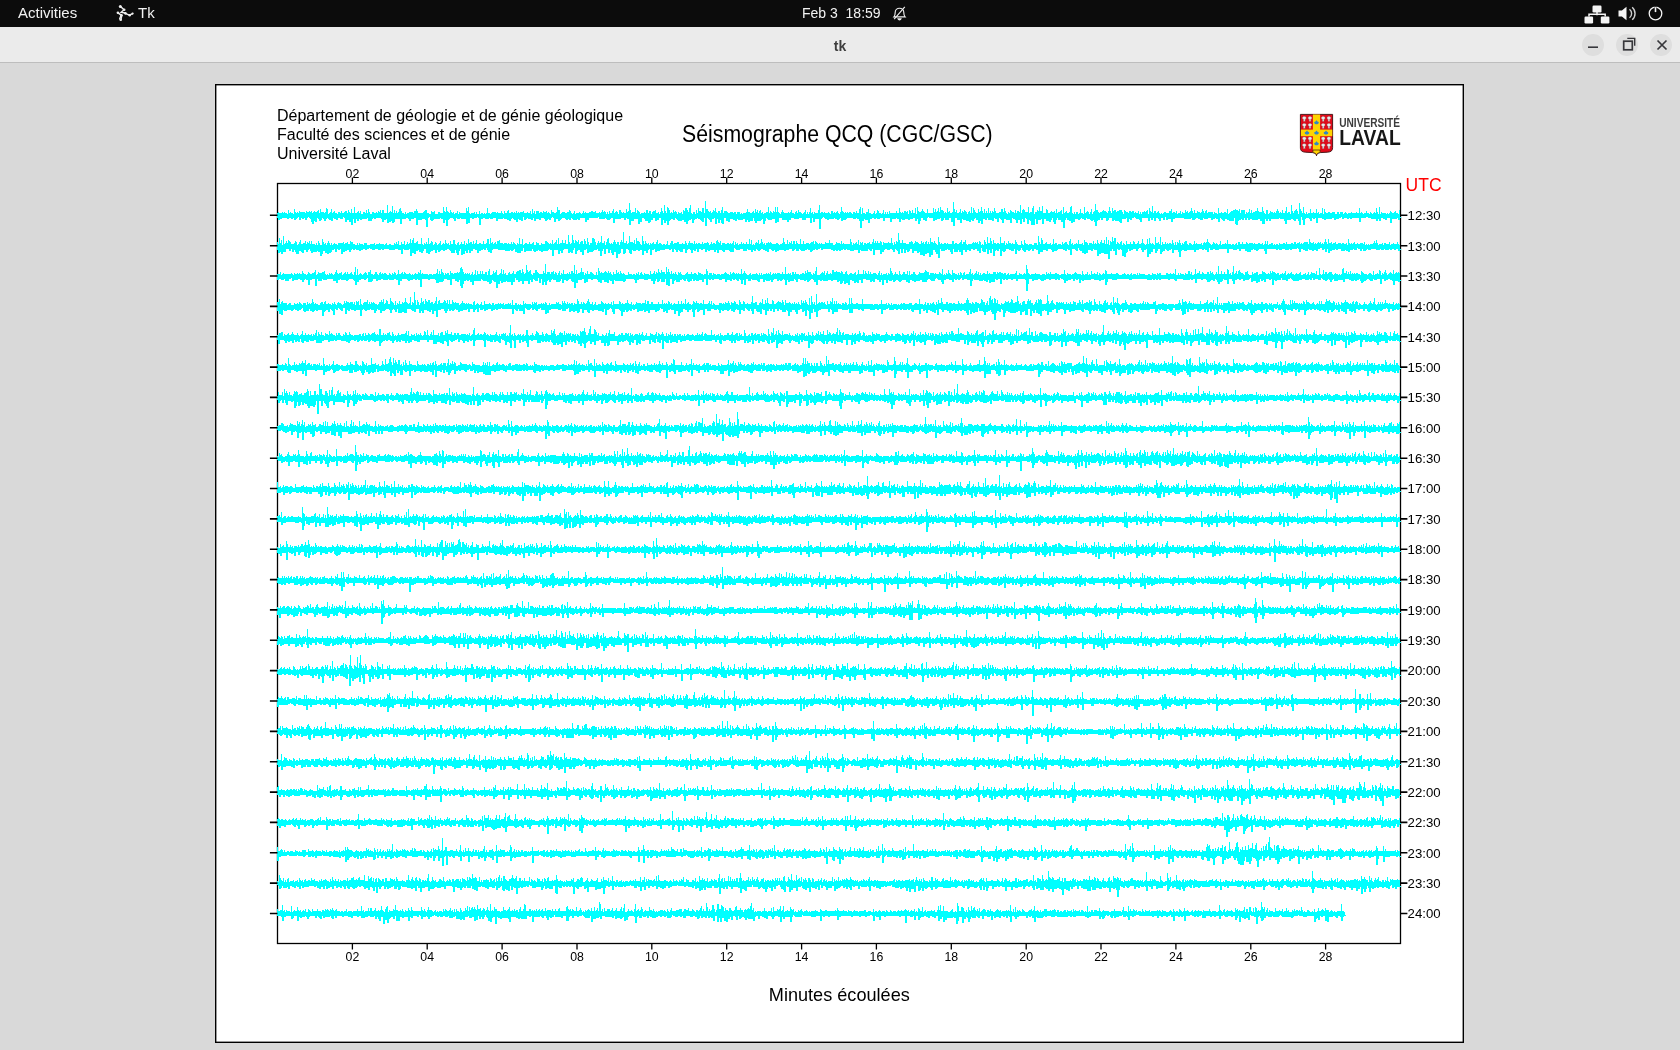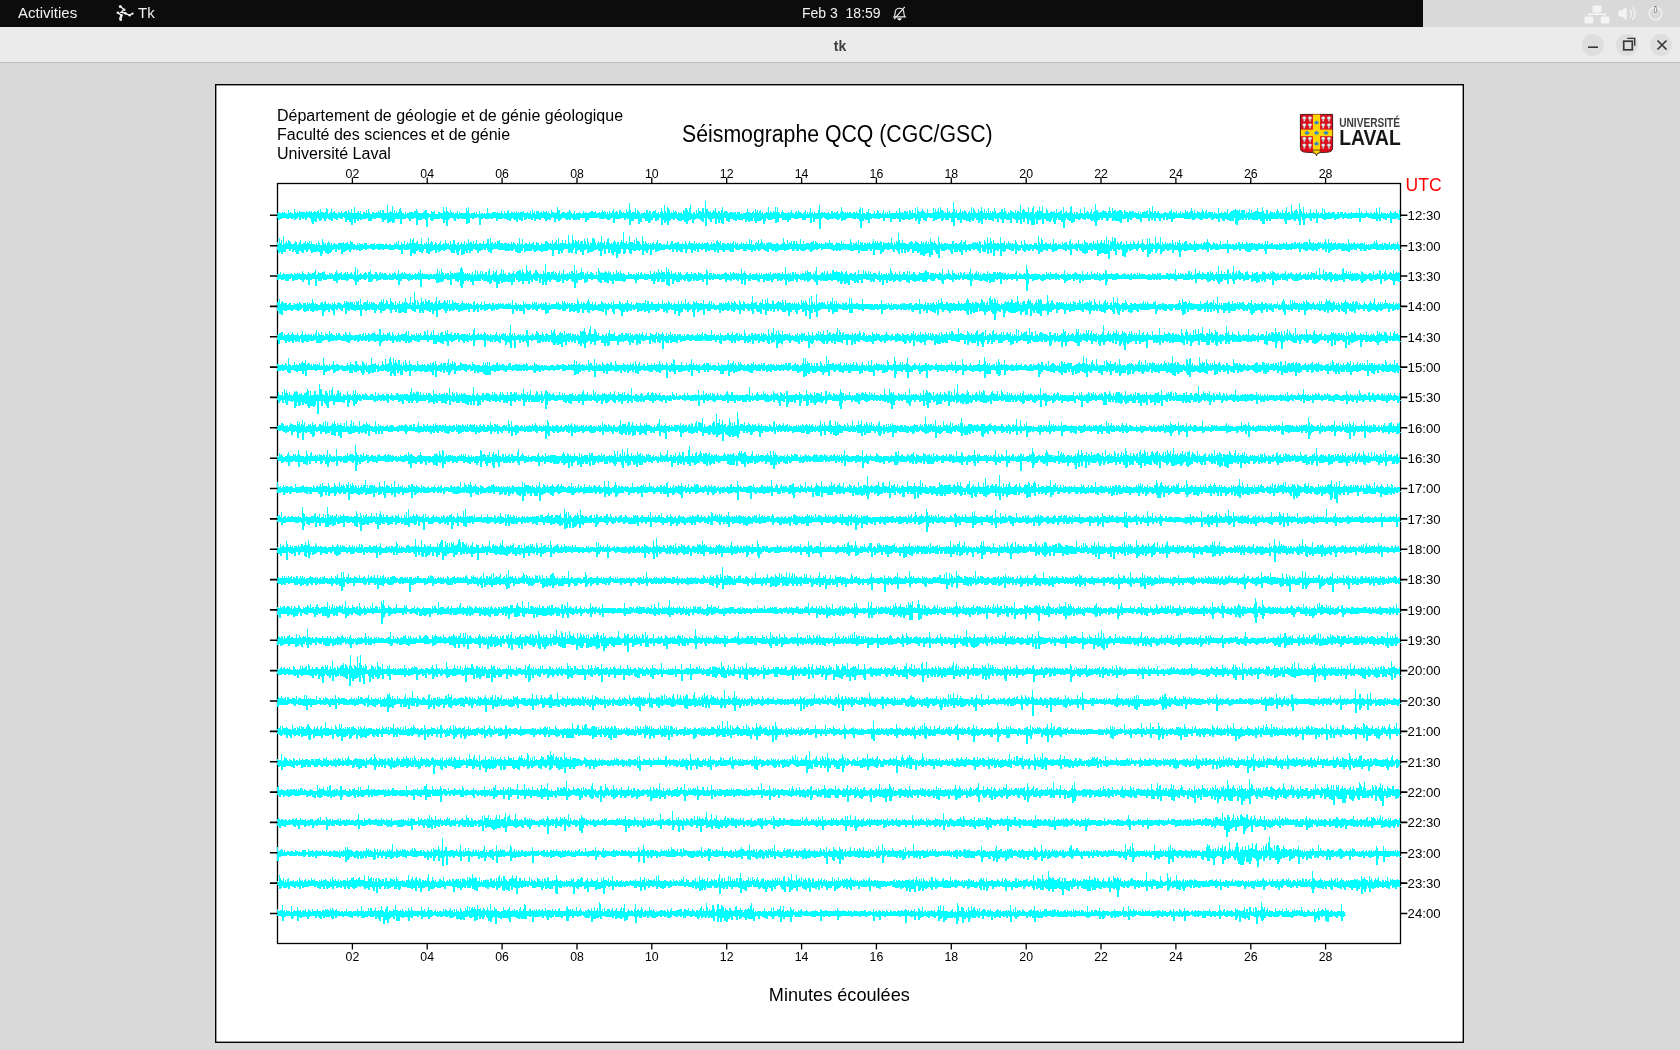--- a/index.html
+++ b/index.html
@@ -1,17 +1,17 @@
 <!DOCTYPE html>
 <html><head><meta charset="utf-8"><title>tk</title>
 <style>
 * { margin:0; padding:0; box-sizing:border-box; }
 html,body { width:1680px; height:1050px; overflow:hidden; background:#d9d9d9;
   font-family:"Liberation Sans", sans-serif; }
-#topbar { position:absolute; left:0; top:0; width:1423px; height:27px; background:#0c0c0c; color:#f2f2f2;
+#topbar { position:absolute; left:0; top:0; width:1680px; height:27px; background:#0c0c0c; color:#f2f2f2;
   font-size:15px; }
 #titlebar { position:absolute; left:0; top:27px; width:1680px; height:36px; background:#ebebeb;
   border-bottom:1px solid #bdbdbd; }
 #titlebar .t { position:absolute; left:0; width:100%; text-align:center; top:11px; font-size:14px;
   font-weight:bold; color:#3e3e3e; }
 .btn { position:absolute; top:34px; width:22px; height:22px; border-radius:50%; background:#dedede; }
 </style></head>
 <body>
 <div id="topbar">
   <span style="position:absolute;left:18px;top:4px">Activities</span>

